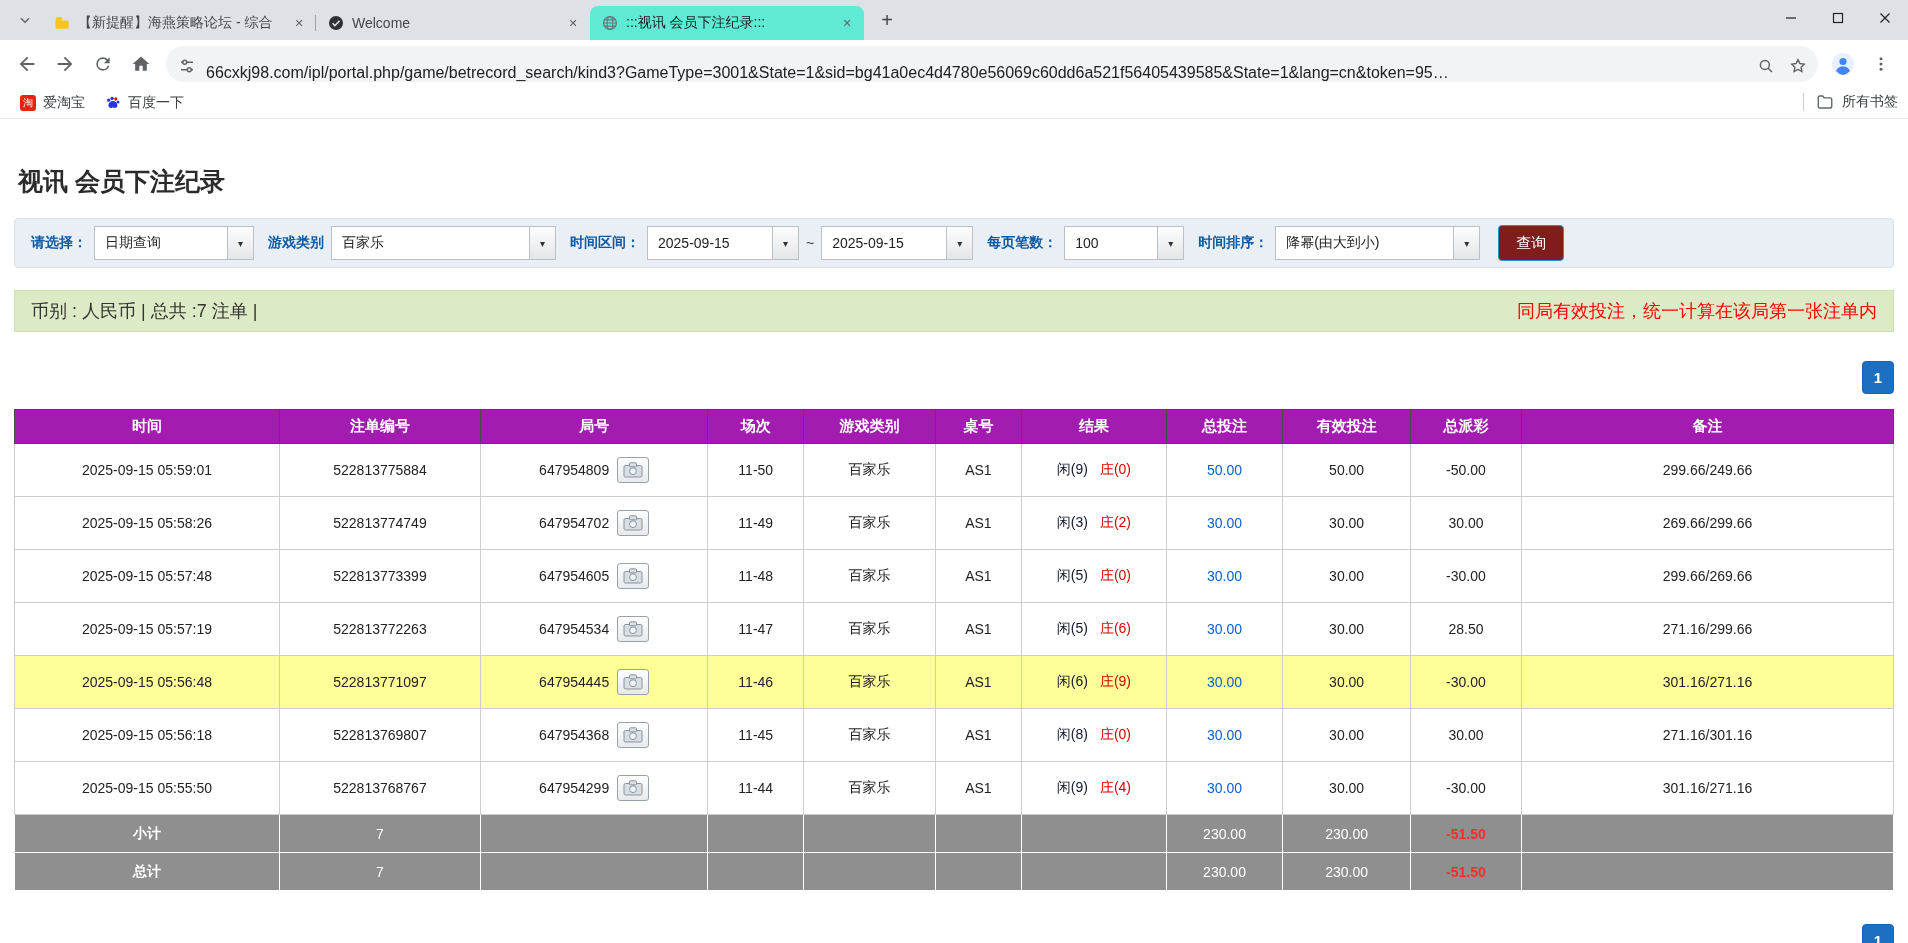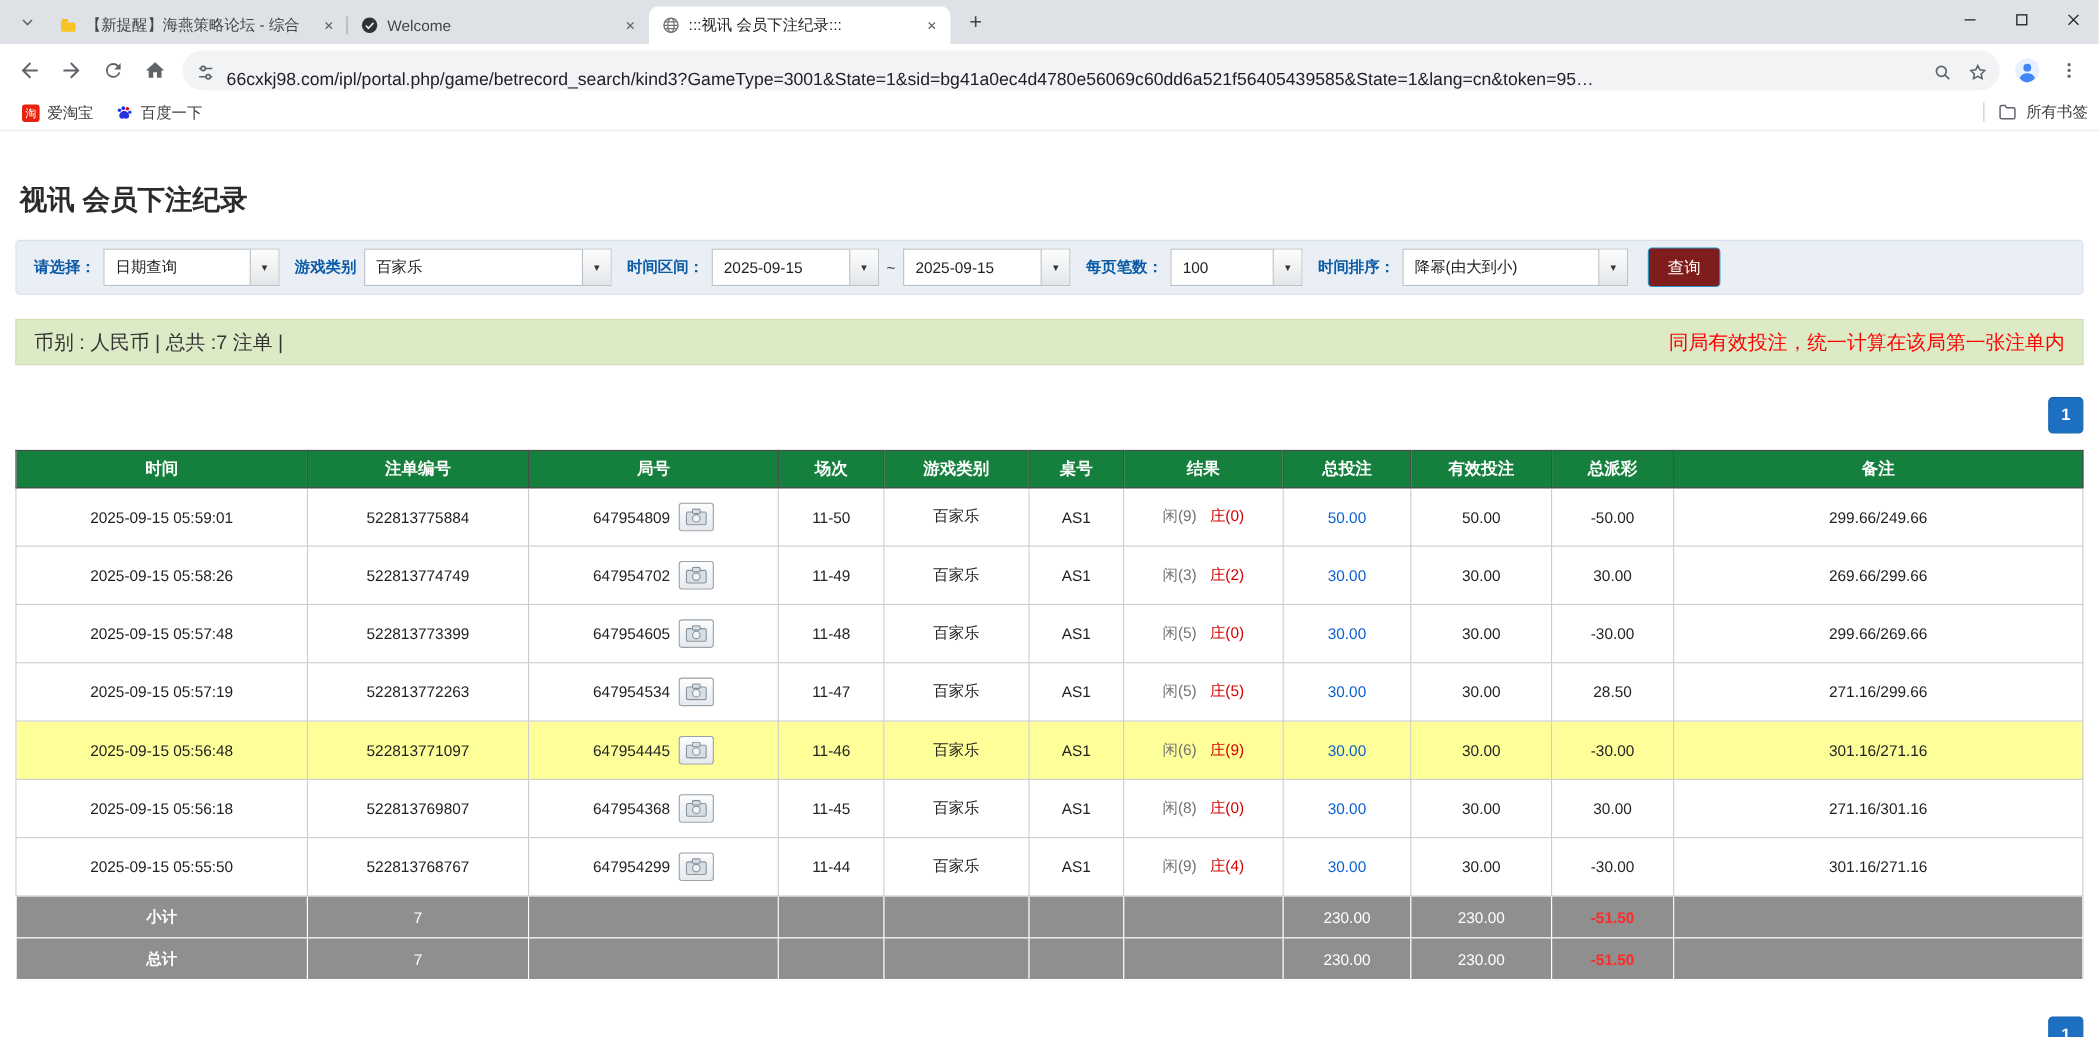--- a/index.html
+++ b/index.html
@@ -5,21 +5,21 @@
   * { margin:0; padding:0; box-sizing:border-box; }
   html,body { width:1908px; height:943px; }
   body { font-family:"Liberation Sans","DejaVu Sans",sans-serif; background:#fff; overflow:hidden; }
   button { font-family:inherit; cursor:default; }
 
   
   .tabstrip { height:40px; background:#DEE1E6; display:flex; align-items:flex-end; padding-left:6px; }
   .tab-search { width:30px; height:30px; margin:0 2px 5px 4px; border:none; background:transparent; border-radius:50%; display:flex; align-items:center; justify-content:center; }
   .tabs { display:flex; align-items:flex-end; }
   .tab { width:274px; height:34px; display:flex; align-items:center; gap:8px; padding:0 8px 0 12px; border-radius:8px 8px 0 0; font-size:14px; color:#44474A; position:relative; }
-  .tab.active { background:#ffffff; color:#1F1F1F; }
+  .tab.active { background:#5eead4; color:#1F1F1F; }
   .tab.divider::after { content:""; position:absolute; right:0; top:9px; width:1px; height:16px; background:#9DA1A6; }
   .favicon { width:16px; height:16px; flex:none; display:flex; }
   .tab-title { flex:1; white-space:nowrap; overflow:hidden; }
   .tab-close { width:18px; height:18px; flex:none; border-radius:50%; display:flex; align-items:center; justify-content:center; font-size:11px; color:#5F6368; }
   .newtab { width:30px; height:30px; margin:0 0 5px 8px; border:none; background:transparent; font-size:20px; color:#454545; border-radius:50%; display:flex; align-items:center; justify-content:center; }
   .wincontrols { margin-left:auto; display:flex; align-self:flex-start; }
   .winbtn { width:47px; height:36px; border:none; background:transparent; display:flex; align-items:center; justify-content:center; }
 
   .addressbar { height:48px; background:#fff; display:flex; align-items:center; padding:0 8px; }
   .navbtn { width:38px; height:38px; flex:none; border:none; background:transparent; border-radius:50%; display:flex; align-items:center; justify-content:center; }
@@ -52,25 +52,25 @@
   .summarybar { margin-top:22px; height:42px; background:#DCEBC6; border:1px solid #CCE0B0; display:flex; align-items:center; justify-content:space-between; padding:0 16px; font-size:18px; }
   .summary-left { color:#333; }
   .summary-right { color:#FF0000; }
 
   .pager { display:flex; justify-content:flex-end; }
   .pager.top { margin-top:29px; }
   .pager.bottom { margin-top:33px; }
   .pagebtn { width:32px; height:33px; background:#1D6FC2; border:1px solid #1A64AE; border-radius:4px; color:#fff; font-size:15px; font-weight:bold; display:flex; align-items:center; justify-content:center; }
 
   table.records { width:100%; margin-top:15px; border-collapse:collapse; table-layout:fixed; }
-  .records th { height:34px; background:#15803d; color:#fff; font-size:15px; font-weight:bold; border:1px solid #4A4A4A; }
+  .records th { height:34px; background:#a21caf; color:#fff; font-size:15px; font-weight:bold; border:1px solid #4A4A4A; }
   .records tbody tr.datarow td { height:53px; border:1px solid #CDCDCD; text-align:center; font-size:14px; color:#222; background:#fff; }
   .records tbody tr.datarow.hl td { background:#FFFF99; }
   .c-blue { color:#0A5FD0; }
-  .player { color:#737373; margin-right:12px; }
+  .player { color:#0f172a; margin-right:12px; }
   .banker { color:#D40000; }
   td.neg { color:#E60000; }
   .round-wrap { display:inline-flex; align-items:center; gap:8px; vertical-align:middle; }
   .cam-btn { width:32px; height:26px; border:1px solid #9AA2A9; border-radius:3px; background:linear-gradient(#FCFDFE,#E7EAED); display:inline-flex; align-items:center; justify-content:center; padding:0; }
   tr.sum td { height:38px; background:#8F8F8F; border:1px solid #FFFFFF; color:#FFFFFF; font-size:14px; text-align:center; }
   tr.sum td.sum-label { font-weight:bold; }
   tr.sum td.sum-neg { color:#FF2A2A; font-weight:bold; }
 </style>
 </head>
 <body>
@@ -396,21 +396,21 @@
                 <svg width="20" height="16" viewBox="0 0 20 16">
                   <rect x="1" y="3.5" width="18" height="11.5" rx="1.5" fill="#D7DEE4" stroke="#8A939C"></rect>
                   <rect x="6.5" y="0.8" width="7" height="4" rx="1" fill="#D7DEE4" stroke="#8A939C"></rect>
                   <circle cx="10" cy="9.2" r="3.4" fill="#F2F5F7" stroke="#8A939C"></circle>
                 </svg>
               </button>
             </span></td>
           <td>11-47</td>
           <td>百家乐</td>
           <td>AS1</td>
-          <td><span class="player">闲(5)</span><span class="banker">庄(5)</span></td>
+          <td><span class="player">闲(5)</span><span class="banker">庄(6)</span></td>
           <td><span class="c-blue">30.00</span></td>
           <td>30.00</td>
           <td>28.50</td>
           <td>271.16/299.66</td>
         </tr>
         <tr class="datarow hl">
           <td>2025-09-15 05:56:48</td>
           <td>522813771097</td>
           <td><span class="round-wrap">
               <span>647954445</span>

